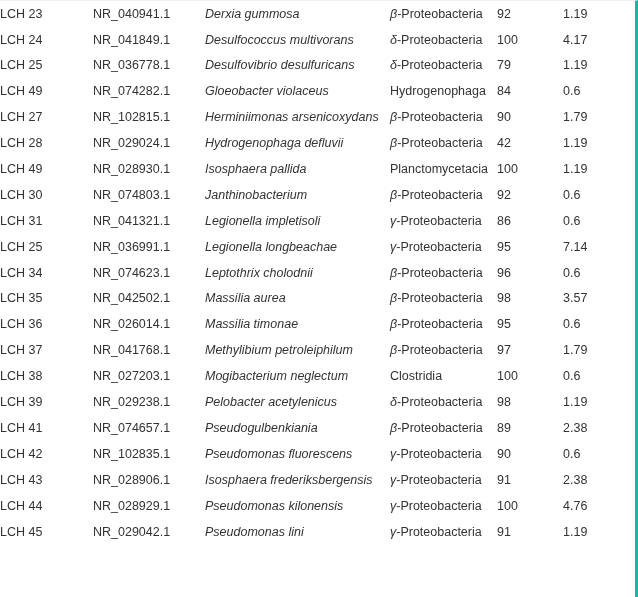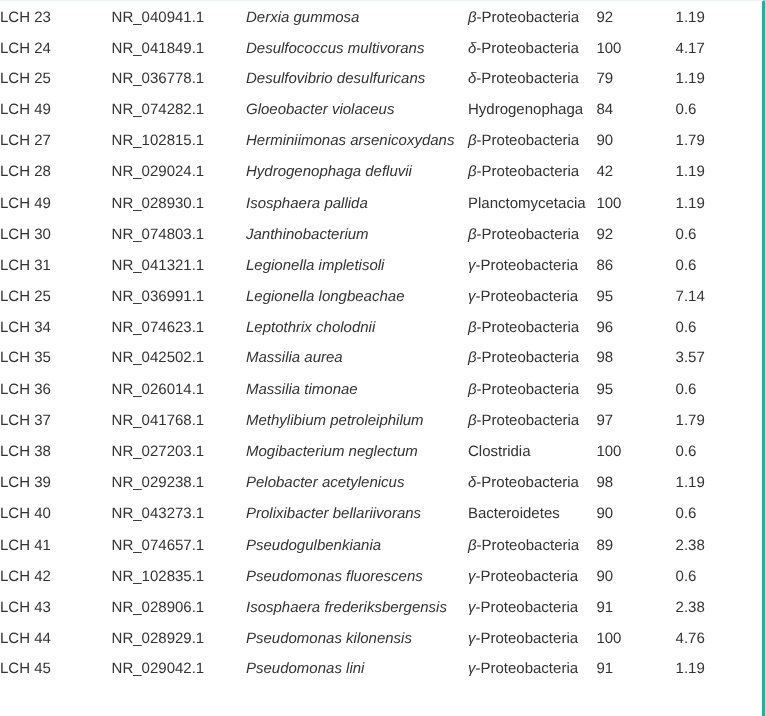--- a/index.html
+++ b/index.html
@@ -177,28 +177,20 @@
         </tr>
         <tr>
           <td class="col-id">LCH 39</td>
           <td class="col-accession">NR_029238.1</td>
           <td class="col-species">Pelobacter acetylenicus</td>
           <td class="col-class"><i>δ</i>-Proteobacteria</td>
           <td class="col-percent">98</td>
           <td class="col-value">1.19</td>
         </tr>
         <tr>
-          <td class="col-id">LCH 40</td>
-          <td class="col-accession">NR_043273.1</td>
-          <td class="col-species">Prolixibacter bellariivorans</td>
-          <td class="col-class">Bacteroidetes</td>
-          <td class="col-percent">90</td>
-          <td class="col-value">0.6</td>
-        </tr>
-        <tr>
           <td class="col-id">LCH 41</td>
           <td class="col-accession">NR_074657.1</td>
           <td class="col-species">Pseudogulbenkiania</td>
           <td class="col-class"><i>β</i>-Proteobacteria</td>
           <td class="col-percent">89</td>
           <td class="col-value">2.38</td>
         </tr>
         <tr>
           <td class="col-id">LCH 42</td>
           <td class="col-accession">NR_102835.1</td>

